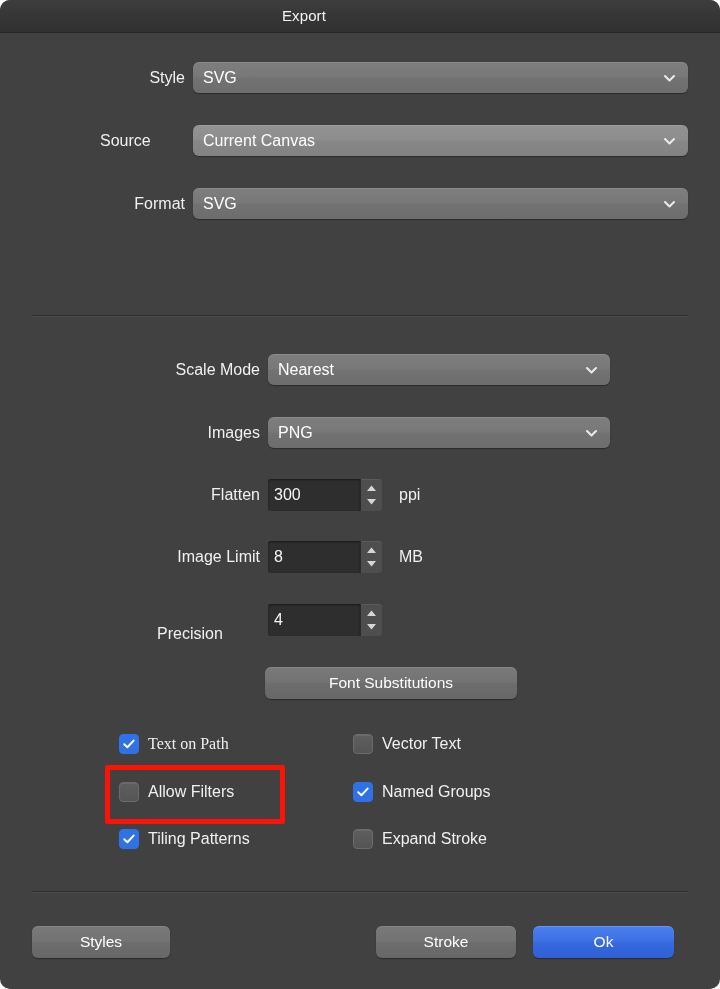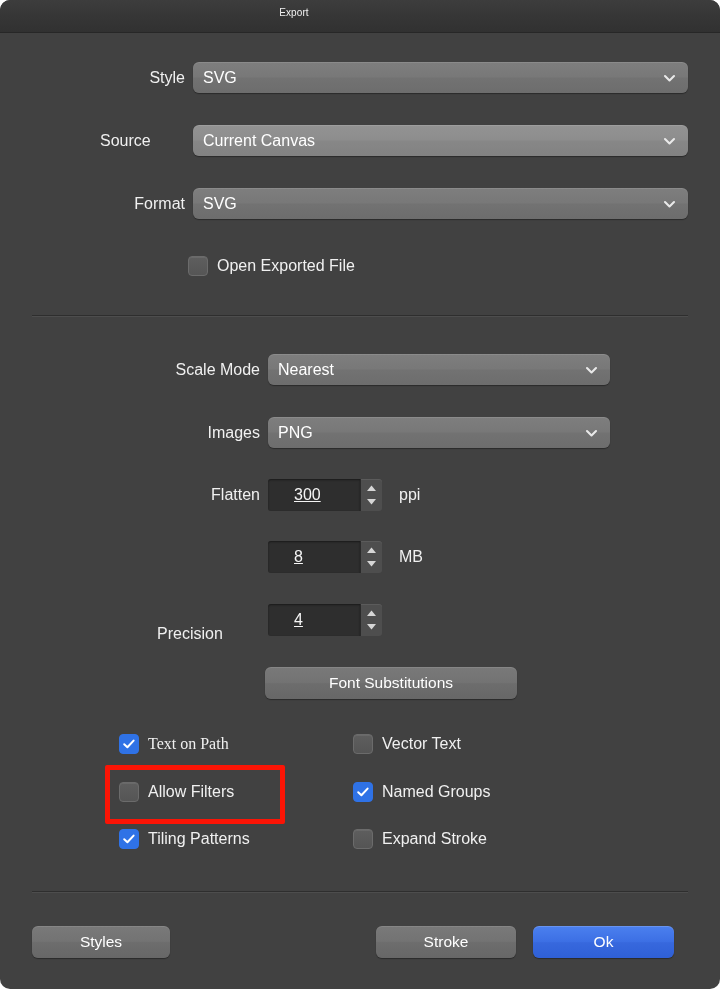--- a/index.html
+++ b/index.html
@@ -31,25 +31,25 @@
     position: absolute;
     left: 0; top: 0;
     width: 720px;
     height: 33px;
     background: linear-gradient(to bottom, #3d3d3d 0%, #363636 50%, #313131 100%);
     border-bottom: 1px solid #272727;
     box-sizing: border-box;
   }
   .titlebar-text {
     position: absolute;
-    left: 0; top: 7px;
+    left: 10px; top: 7px;
     width: 588px;
     text-align: center;
     color: #f2f2f2;
-    font-size: 10px;
+    font-size: 15px;
     letter-spacing: 0.1px;
   }
 
   
   .row {
     position: absolute;
     display: flex;
     align-items: center;
   }
   .lbl {
@@ -135,25 +135,24 @@
     align-items: stretch;
   }
   .numinput {
     width: 92px;
     background: #2e2e2e;
     border: none;
     border-radius: 3px 0 0 3px;
     color: #f5f5f5;
     font-family: "Liberation Sans", sans-serif;
     font-size: 16px;
-    padding: 0 0 0 26px;
+    padding: 0 0 0 6px;
     box-sizing: border-box;
     outline: none;
     box-shadow: inset 0 1px 2px rgba(0,0,0,0.45);
-    text-decoration: underline;
   }
   .stepper {
     width: 21px;
     background: #4e4e4e;
     border-radius: 0 3px 3px 0;
     display: flex;
     flex-direction: column;
     justify-content: center;
     align-items: center;
     box-shadow: inset 0 1px 0 rgba(255,255,255,0.08);
@@ -242,24 +241,20 @@
   </div>
   <div class="popup" style="left:193px; top:188px; width:495px;">
     <span class="val">SVG</span>
     <span class="chev">
       <svg width="15" height="15" viewBox="0 0 15 15">
           <path d="M3 5.5 L7.5 10 L12 5.5" fill="none" stroke="#e9e9e9" stroke-width="2.1" stroke-linecap="round" stroke-linejoin="round"></path>
         </svg>
     </span>
   </div>
 
-  <div class="cbrow" style="left:188px; top:256px;">
-    <span class="cbox off"></span>
-    <span class="cblabel">Open Exported File</span>
-  </div>
 
   <div class="sep" style="left:32px; top:315px; width:656px;"></div>
 
   <div class="row" style="left:120px; top:354px; width:140px; height:31px; justify-content:flex-end;">
     <span class="lbl">Scale Mode</span>
   </div>
   <div class="popup" style="left:268px; top:354px; width:342px;">
     <span class="val">Nearest</span>
     <span class="chev">
       <svg width="15" height="15" viewBox="0 0 15 15">
@@ -293,20 +288,23 @@
       </span>
       <span class="half">
         <svg width="11" height="7" viewBox="0 0 11 7">
             <polygon points="5.5,6.4 1,1 10,1" fill="#d6d6d6"></polygon>
           </svg>
       </span>
     </span>
   </div>
   <span class="unit" style="position:absolute; left:390px; top:486px;">ppi</span>
 
+  <div class="row" style="left:100px; top:541px; width:160px; height:32px; justify-content:flex-end;">
+    <span class="lbl">Image Limit</span>
+  </div>
   <div class="numfield" style="left:268px; top:541px;">
     <input class="numinput" type="text" value="8" style="">
     <span class="stepper">
       <span class="half">
         <svg width="11" height="7" viewBox="0 0 11 7">
             <polygon points="5.5,0.6 10,6 1,6" fill="#d6d6d6"></polygon>
           </svg>
       </span>
       <span class="half">
         <svg width="11" height="7" viewBox="0 0 11 7">

